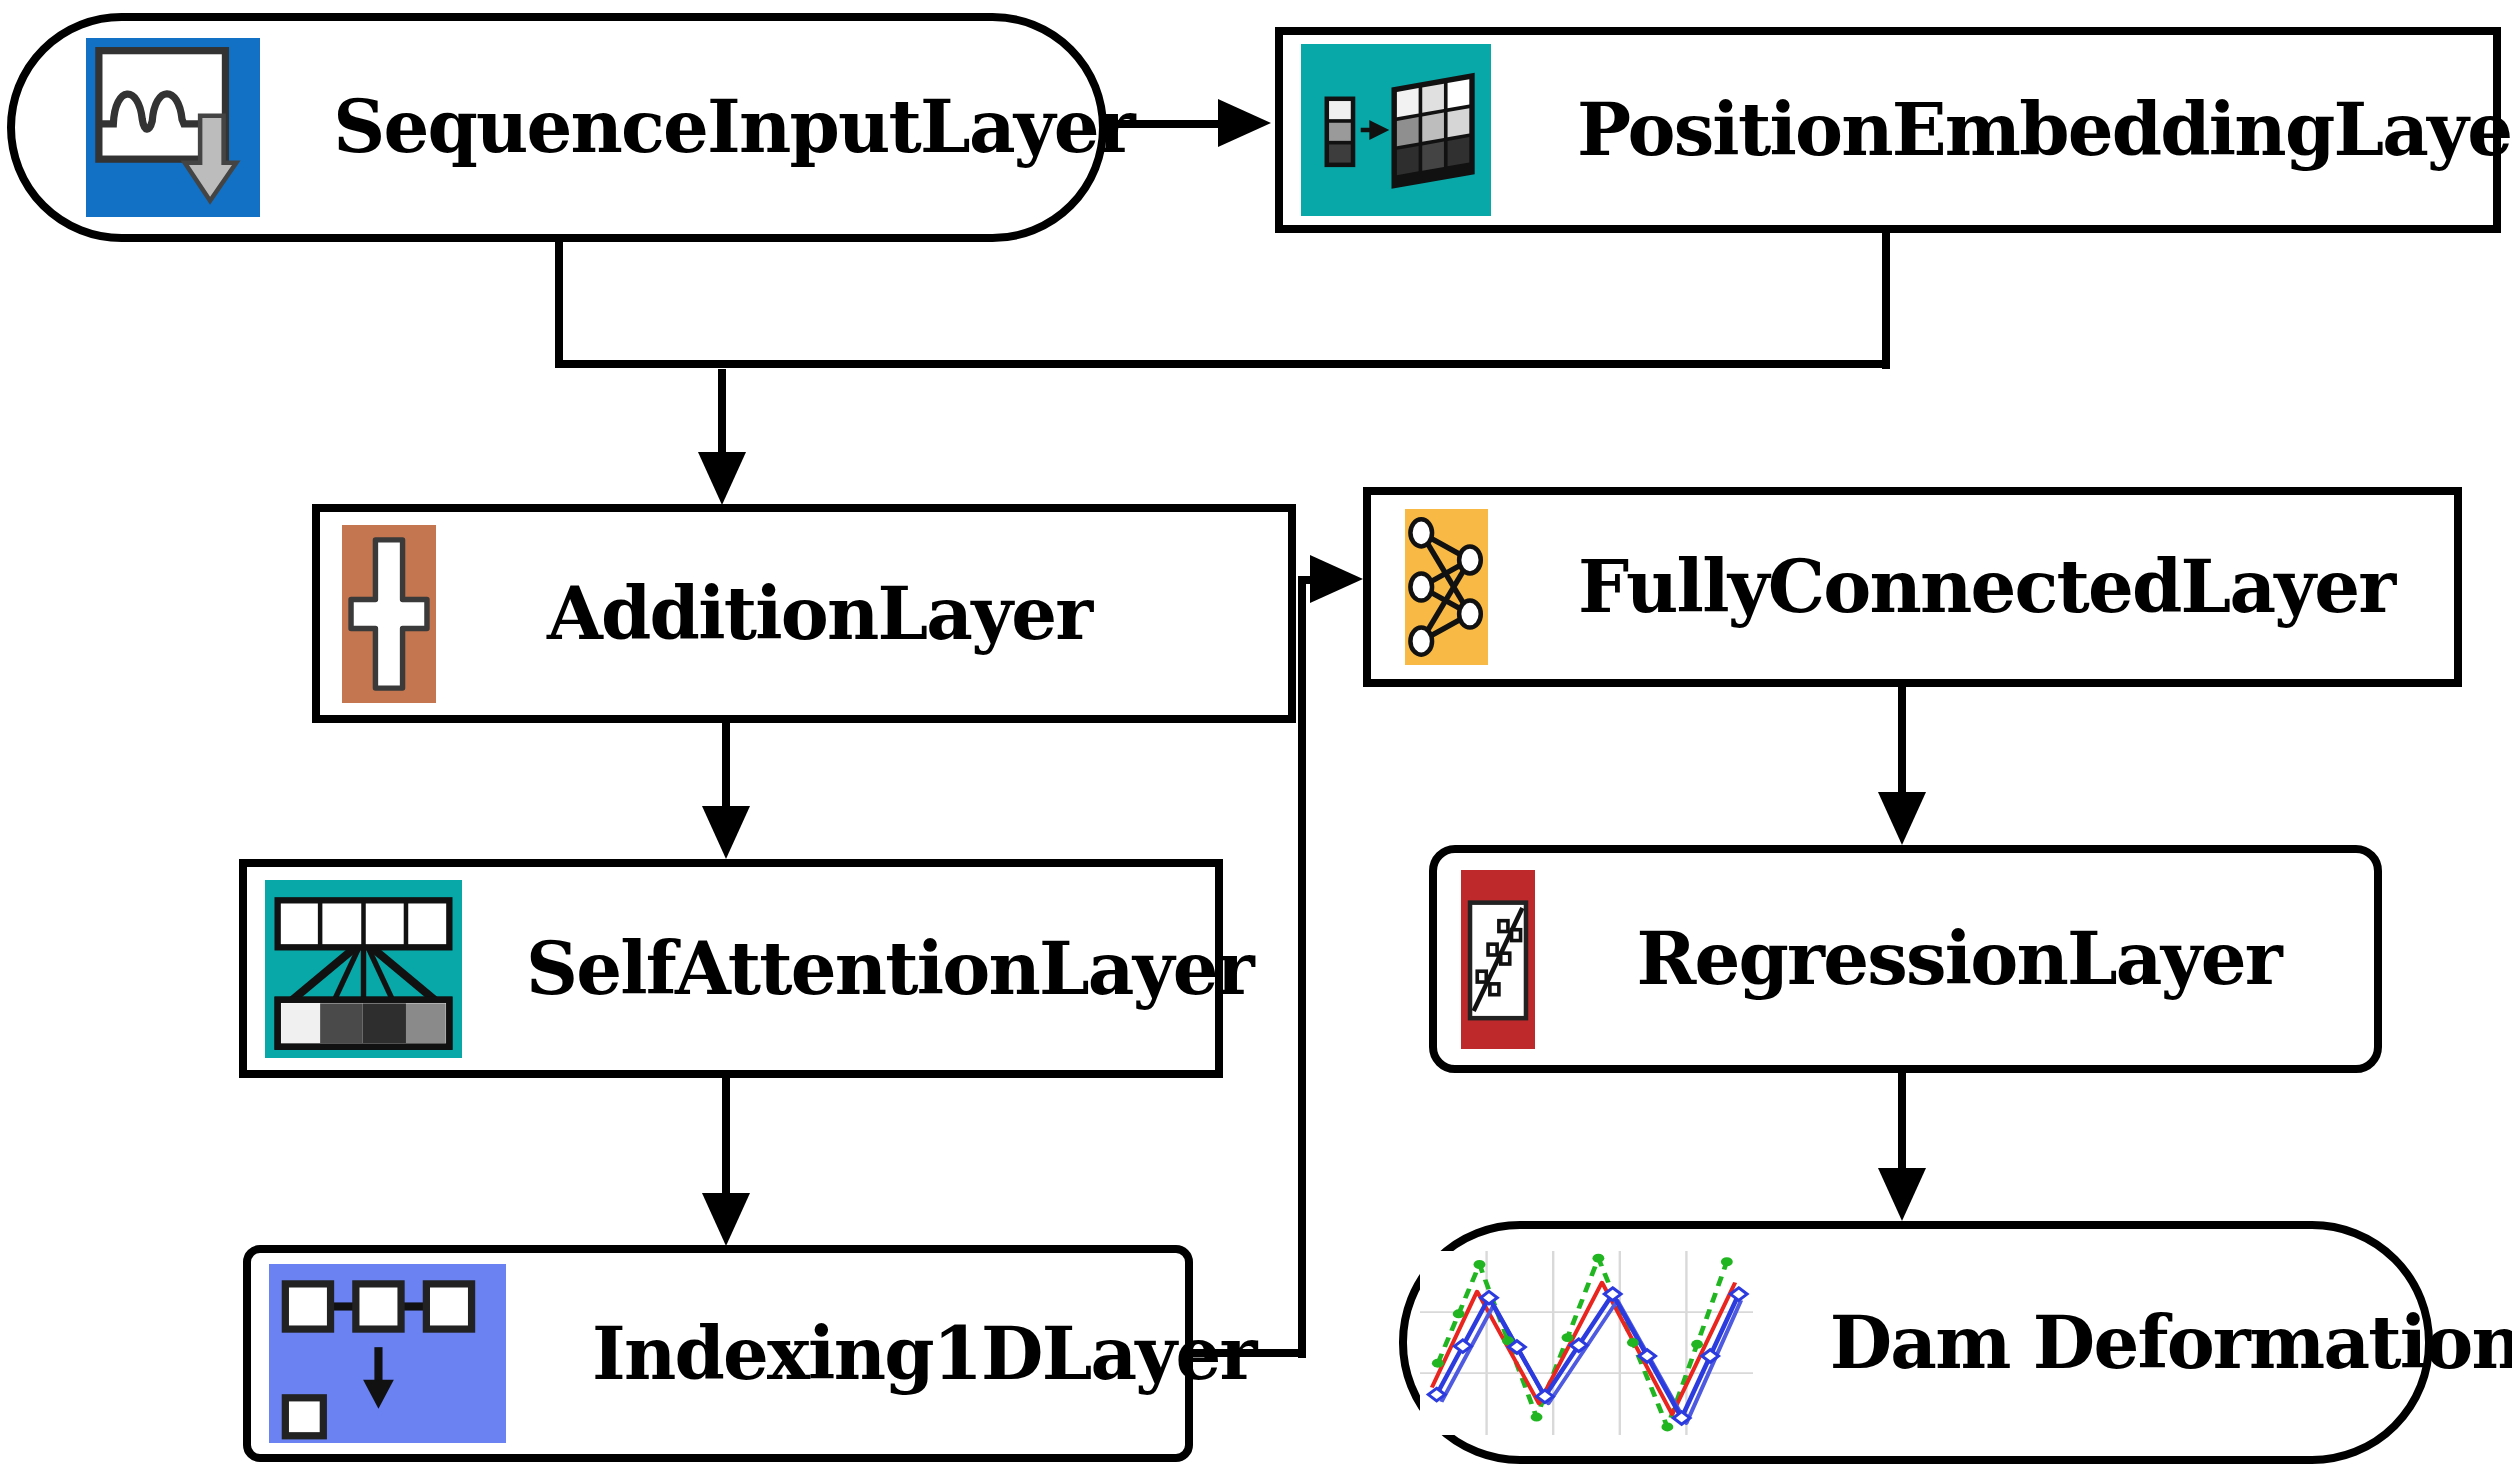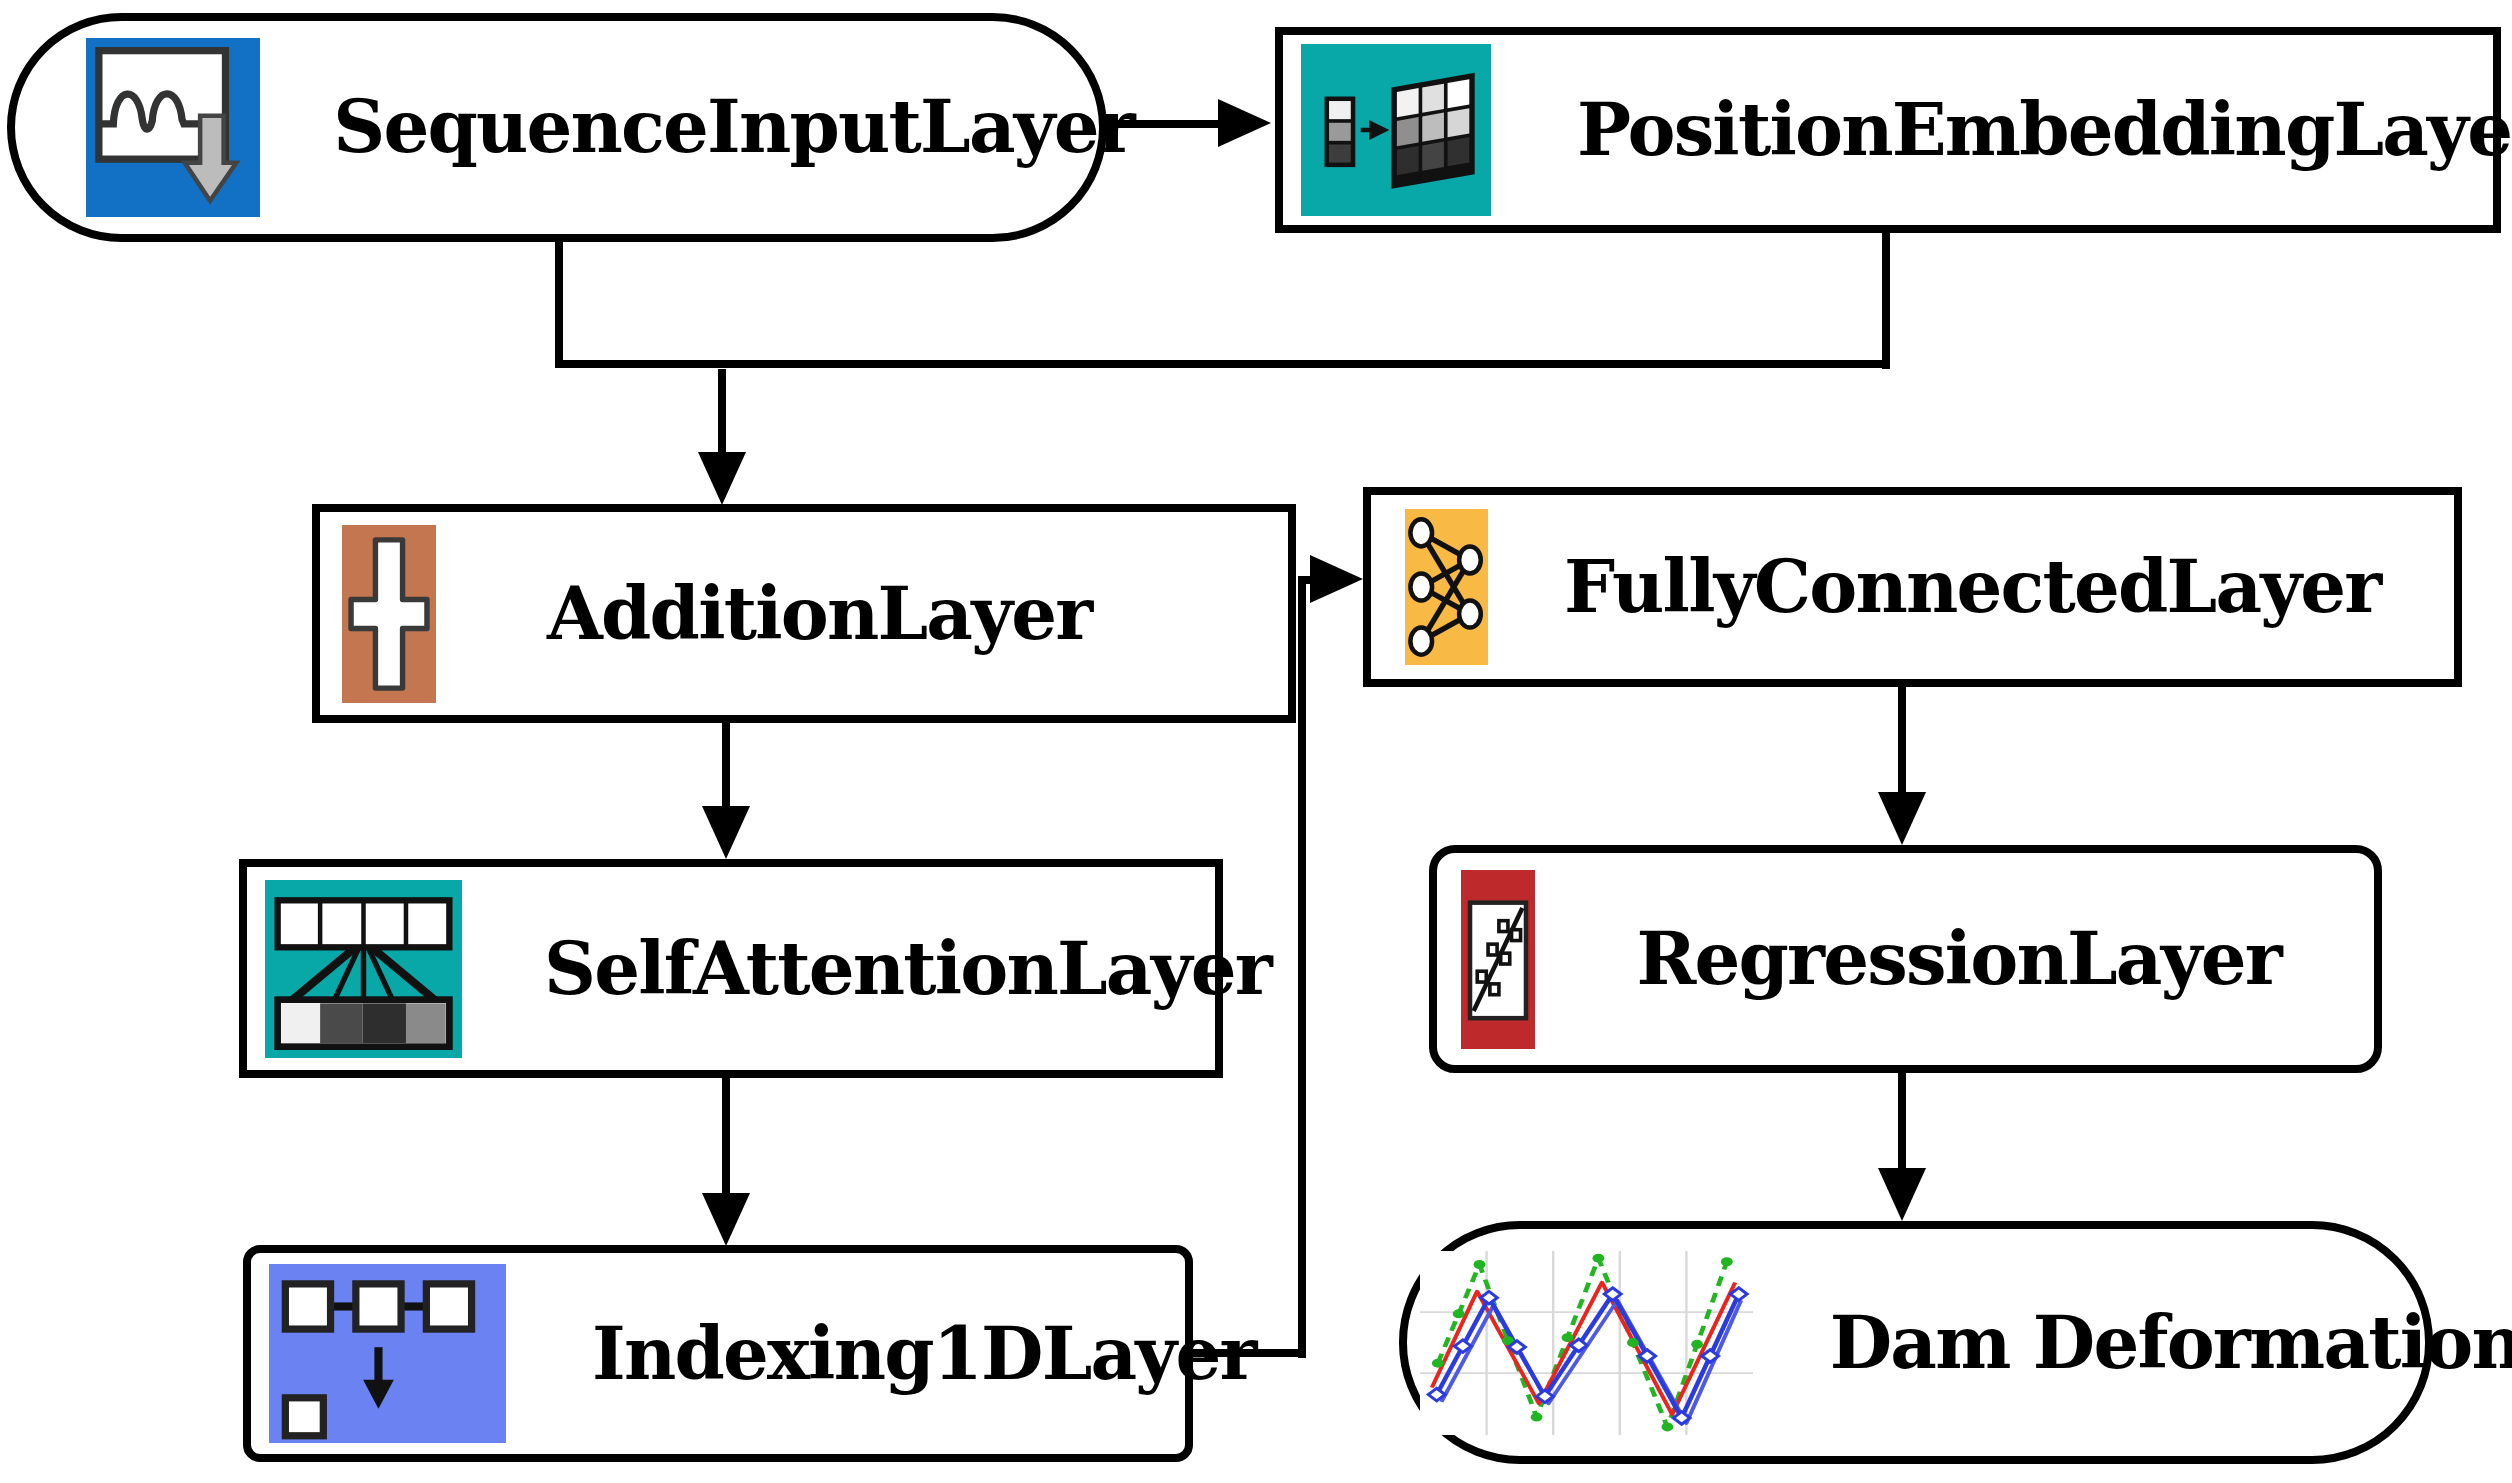--- a/index.html
+++ b/index.html
@@ -89,21 +89,21 @@
 
   <div class="node" style="left:312px;top:504px;width:984px;height:219px;padding-left:22px;gap:63px;">
     <span class="icon" style="width: 94px; height: 178px; background-color: rgb(195, 118, 79);">
       <svg viewBox="0 0 104 196">
         <path d="M37,16 h30 v66 h27 v32 h-27 v66 h-30 v-66 h-27 v-32 h27 z" fill="#ffffff" stroke="#3a3a3a" stroke-width="6" stroke-linejoin="round"></path>
       </svg>
     </span>
     <span class="label">AdditionLayer</span>
   </div>
 
-  <div class="node" style="left:239px;top:859px;width:984px;height:219px;padding-left:18px;gap:34px;">
+  <div class="node" style="left:239px;top:859px;width:984px;height:219px;padding-left:18px;gap:16px;">
     <span class="icon" style="width: 197px; height: 178px; background-color: rgb(9, 168, 168);">
       <svg viewBox="0 0 218 196">
         <line x1="100" y1="74" x2="28" y2="134" stroke="#111" stroke-width="9"></line>
         <line x1="104" y1="74" x2="76" y2="134" stroke="#111" stroke-width="6"></line>
         <line x1="109" y1="74" x2="109" y2="134" stroke="#111" stroke-width="6"></line>
         <line x1="114" y1="74" x2="142" y2="134" stroke="#111" stroke-width="6"></line>
         <line x1="118" y1="74" x2="190" y2="134" stroke="#111" stroke-width="9"></line>
         <rect x="14" y="22" width="190" height="52" fill="#ffffff" stroke="#111" stroke-width="7"></rect>
         <line x1="61" y1="22" x2="61" y2="74" stroke="#111" stroke-width="5"></line>
         <line x1="109" y1="22" x2="109" y2="74" stroke="#111" stroke-width="5"></line>
@@ -128,21 +128,21 @@
         <rect x="96" y="22" width="50" height="50" fill="#ffffff" stroke="#222" stroke-width="8"></rect>
         <rect x="174" y="22" width="50" height="50" fill="#ffffff" stroke="#222" stroke-width="8"></rect>
         <line x1="121" y1="92" x2="121" y2="132" stroke="#111" stroke-width="9"></line>
         <polygon points="104,128 138,128 121,160" fill="#111"></polygon>
         <rect x="18" y="148" width="42" height="42" fill="#ffffff" stroke="#222" stroke-width="8"></rect>
       </svg>
     </span>
     <span class="label">Indexing1DLayer</span>
   </div>
 
-  <div class="node" style="left:1363px;top:487px;width:1099px;height:200px;padding-left:34px;gap:28px;">
+  <div class="node" style="left:1363px;top:487px;width:1099px;height:200px;padding-left:34px;gap:42px;">
     <span class="icon" style="width: 83px; height: 156px; background-color: rgb(248, 186, 68);">
       <svg viewBox="0 0 92 172">
         <g stroke="#111" stroke-width="6">
           <line x1="18" y1="26" x2="72" y2="56"></line>
           <line x1="18" y1="26" x2="72" y2="116"></line>
           <line x1="18" y1="86" x2="72" y2="56"></line>
           <line x1="18" y1="86" x2="72" y2="116"></line>
           <line x1="18" y1="146" x2="72" y2="56"></line>
           <line x1="18" y1="146" x2="72" y2="116"></line>
         </g>

